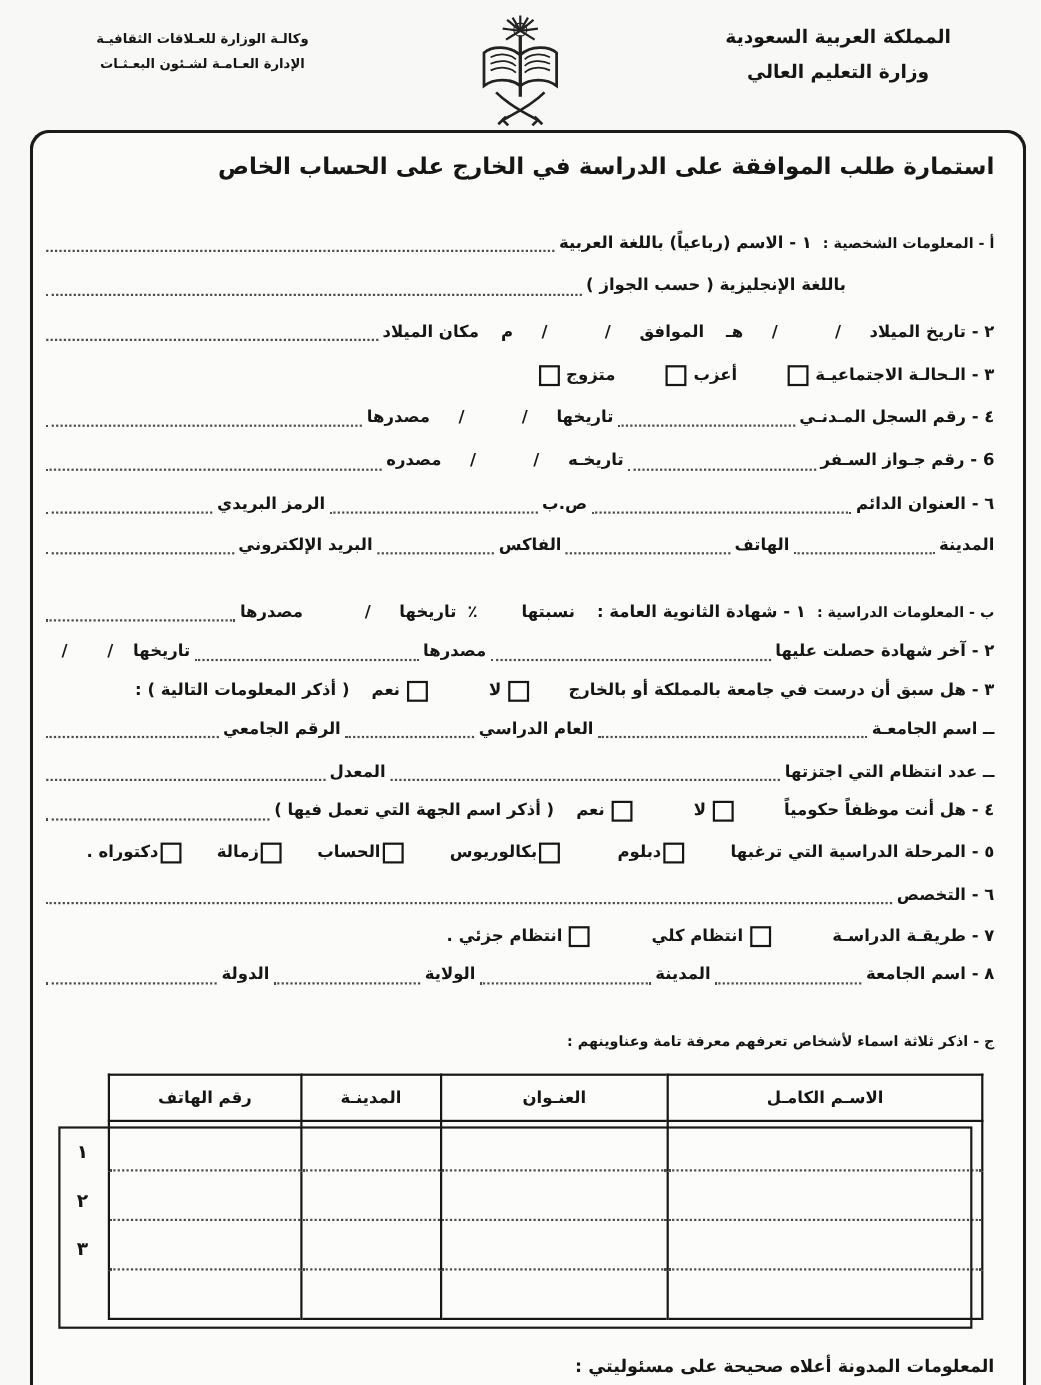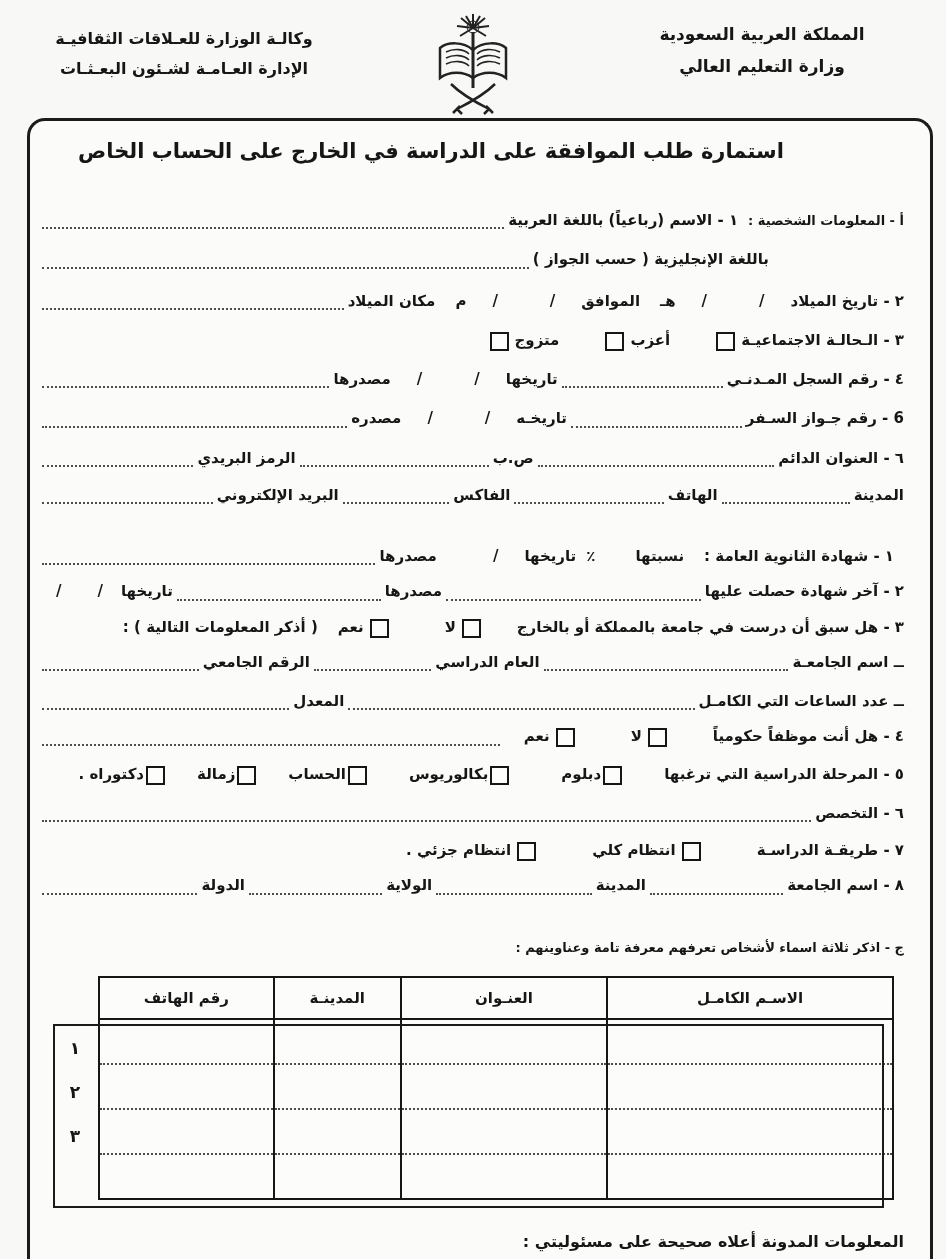--- a/index.html
+++ b/index.html
@@ -6,32 +6,32 @@
   body{
     width:946px;height:1259px;overflow:hidden;position:relative;
     background:#f8f8f6;
     font-family:"DejaVu Sans","Liberation Sans",sans-serif;
     color:#161616;direction:rtl;
   }
   
   .hdr{position:absolute;top:10px;right:0;left:0;height:108px;display:flex;align-items:flex-start;justify-content:space-between;padding:0 14px;}
   .hdr-block{width:340px;text-align:center;font-weight:700;line-height:1.9;}
   .hdr-block.right{font-size:17px;padding-top:8px;}
-  .hdr-block.left{font-size:16px;padding-top:14px;}
+  .hdr-block.left{font-size:12px;padding-top:14px;}
   .emblem{width:104px;height:108px;flex:0 0 auto;}
   
   .formbox{
     position:absolute;top:118px;right:13px;left:27px;height:1200px;
     border:3px solid #1b1b1b;border-bottom:none;
     border-radius:18px 18px 0 0;
     background:#fbfbf9;
     padding:18px 26px 0 8px;
     box-sizing:border-box;
   }
-  .title{text-align:left;font-size:21px;font-weight:700;letter-spacing:0;padding-left:40px;}
+  .title{text-align:right;font-size:21px;font-weight:700;letter-spacing:0;padding-left:40px;}
   
   .row{display:flex;align-items:baseline;font-size:15px;font-weight:700;line-height:1.55;white-space:nowrap;}
   .h-big{font-size:13px;font-weight:700;}
   .lab{flex:0 0 auto;}
   .dots{flex:1 1 0;border-bottom:2px dotted #4c4c4c;height:5px;align-self:flex-end;margin:0 4px 3px 4px;min-width:14px;}.dots.f1{flex-grow:1}.dots.f12{flex-grow:1.2}
   .dots.f14{flex-grow:1.4}.dots.f16{flex-grow:1.6}.dots.f2{flex-grow:2}.dots.f25{flex-grow:2.5}.dots.f3{flex-grow:3}
   .cb{flex:0 0 auto;width:15px;height:15px;border:2px solid #161616;background:#fdfdfc;align-self:center;transform:translateY(1px);margin:0 6px;}
   .cb.tight{margin:0 2px;}
   .slash{flex:0 0 auto;margin:0 26px;font-weight:700;}
   .slash.narrow{margin:0 18px;}
@@ -179,20 +179,21 @@
     <span class="dots f12"></span>
     <span class="lab">الهاتف</span>
     <span class="dots f14"></span>
     <span class="lab">الفاكس</span>
     <span class="dots f1"></span>
     <span class="lab">البريد الإلكتروني</span>
     <span class="dots f16"></span>
   </div>
 
   <div class="row mtB1">
+    <span class="lab h-big">ب - المعلومات الدراسية :</span>
     <span class="gap10"></span>
     <span class="lab">١ - شهادة الثانوية العامة :</span>
     <span class="gap20"></span>
     <span class="lab">نسبتها</span>
     <span class="gap40"></span>
     <span class="lab">٪</span>
     <span class="gap10"></span>
     <span class="lab">تاريخها</span>
     <span class="slash">/</span>
     <span class="gap30"></span>
@@ -225,35 +226,36 @@
   <div class="row mt12">
     <span class="lab">ــ اسم الجامعـة</span>
     <span class="dots f25"></span>
     <span class="lab">العام الدراسي</span>
     <span class="dots f12"></span>
     <span class="lab">الرقم الجامعي</span>
     <span class="dots f16"></span>
   </div>
 
   <div class="row mt16">
-    <span class="lab">ــ عدد الساعات التي الكامـل</span>
+    <span class="lab">ــ عدد انتظام التي اجتزتها</span>
     <span class="dots f14"></span>
     <span class="lab">المعدل</span>
     <span class="dots f1"></span>
   </div>
 
   <div class="row mt12">
     <span class="lab">٤ - هل أنت موظفاً حكومياً</span>
     <span class="gap40"></span>
     <span class="cb"></span>
     <span class="lab">لا</span>
     <span class="gap50"></span>
     <span class="cb"></span>
     <span class="lab">نعم</span>
     <span class="gap20"></span>
+    <span class="lab">( أذكر اسم الجهة التي تعمل فيها )</span>
     <span class="dots f1"></span>
   </div>
 
   <div class="row mt14">
     <span class="lab">٥ - المرحلة الدراسية التي ترغبها</span>
     <span class="gap40"></span>
     <span class="cb tight"></span>
     <span class="lab">دبلوم</span>
     <span class="gap50"></span>
     <span class="cb tight"></span>

